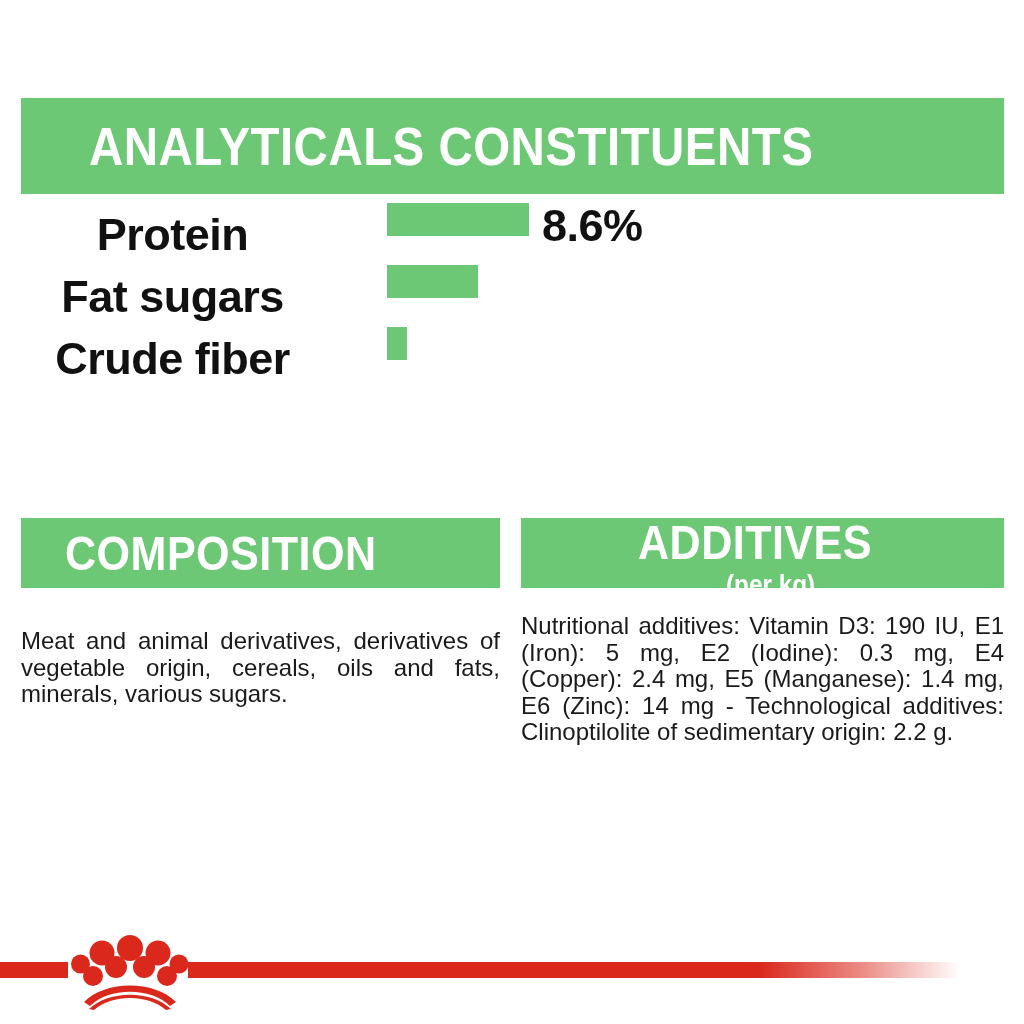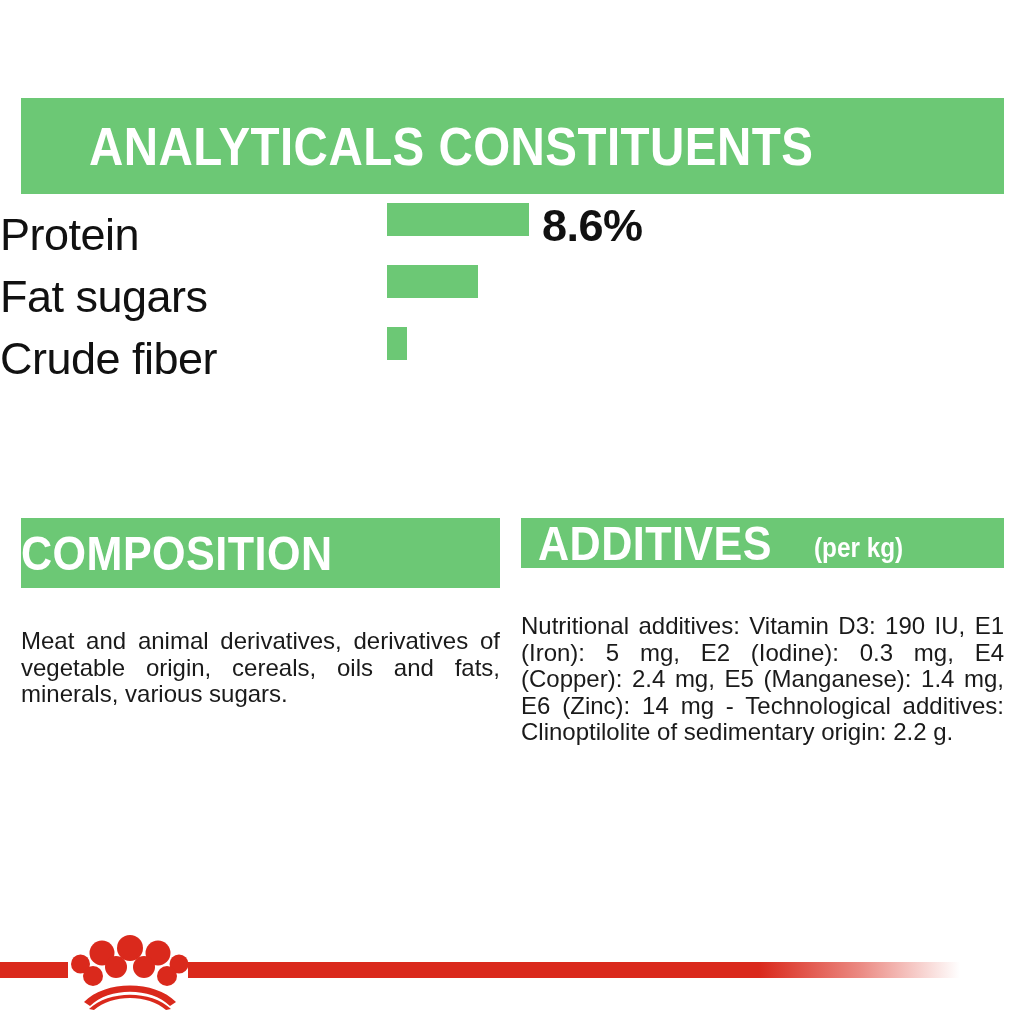--- a/index.html
+++ b/index.html
@@ -50,31 +50,33 @@
   }
   #analyticals-banner .banner-title {
     font-size: 54px;
   }
 
   #composition-banner {
     left: 21px;
     top: 518px;
     width: 479px;
     height: 70px;
+    padding-left: 44px;
   }
   #composition-banner .banner-title {
     font-size: 49px;
   }
 
   #additives-banner {
     left: 521px;
     top: 518px;
     width: 483px;
-    height: 50px;
+    height: 70px;
     padding-left: 17px;
+    flex-direction: column;
   }
   #additives-banner .banner-title {
     font-size: 49px;
   }
   #additives-banner .banner-suffix {
     color: #ffffff;
     font-family: "Liberation Sans", sans-serif;
     font-weight: bold;
     font-size: 27px;
     line-height: 1;
@@ -96,24 +98,24 @@
   .nutrient-row {
     position: relative;
     height: 62px;
     display: flex;
     align-items: center;
   }
   .nutrient-label {
     position: absolute;
     left: 0;
     width: 345px;
-    text-align: left;
+    text-align: center;
     color: #111111;
     font-family: "Liberation Sans", sans-serif;
-    font-weight: normal;
+    font-weight: bold;
     font-size: 45px;
     line-height: 1;
     letter-spacing: -0.5px;
     white-space: nowrap;
   }
   .nutrient-bar-wrap {
     position: absolute;
     left: 387px;
     top: 0;
     height: 62px;

